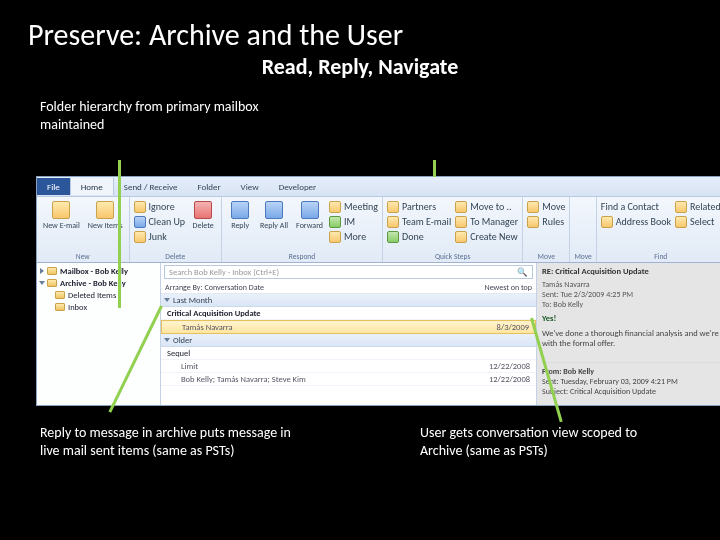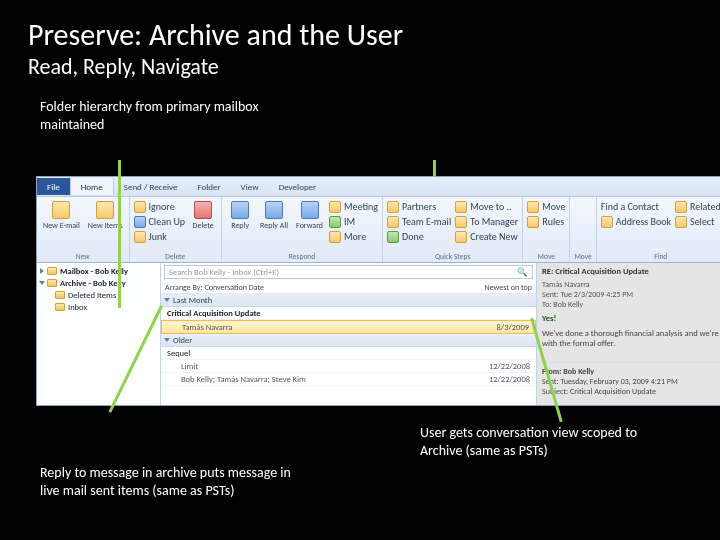--- a/index.html
+++ b/index.html
@@ -16,23 +16,24 @@
     padding: 18px 28px 0 28px;
   }
   .title {
     font-size: 30px;
     font-weight: 400;
     color: #fff;
     line-height: 1.1;
   }
   .subtitle {
     font-size: 22px;
-    font-weight: 400;
+    font-weight: 700;
     color: #fff;
     margin-top: 2px;
+    text-align: center;
   }
   .bullets {
     display: flex;
     margin-top: 18px;
     gap: 40px;
     font-size: 14px;
     color: #fff;
     line-height: 1.25;
     align-items: flex-end;
   }
@@ -214,21 +215,21 @@
     position:absolute;
     display:flex;
     top: 424px;
     left: 40px;
     right: 40px;
     gap: 120px;
     font-size: 14px;
     color:#fff;
     line-height:1.25;
   }
-  .lower .l { width: 280px; margin-top: 40px; }
+  .lower .l { width: 280px; }
   .lower .r { width: 280px; }
 
   
   .callout {
     position: absolute;
     background: #92d050;
   }
   .c1 { left: 118px; top: 160px; width: 3px; height: 148px; }
   .c2 { left: 433px; top: 160px; width: 3px; height: 17px; }
   .c3 { left: 160px; top: 306px; width: 3px; height: 118px; transform: rotate(26deg); transform-origin: top; }

